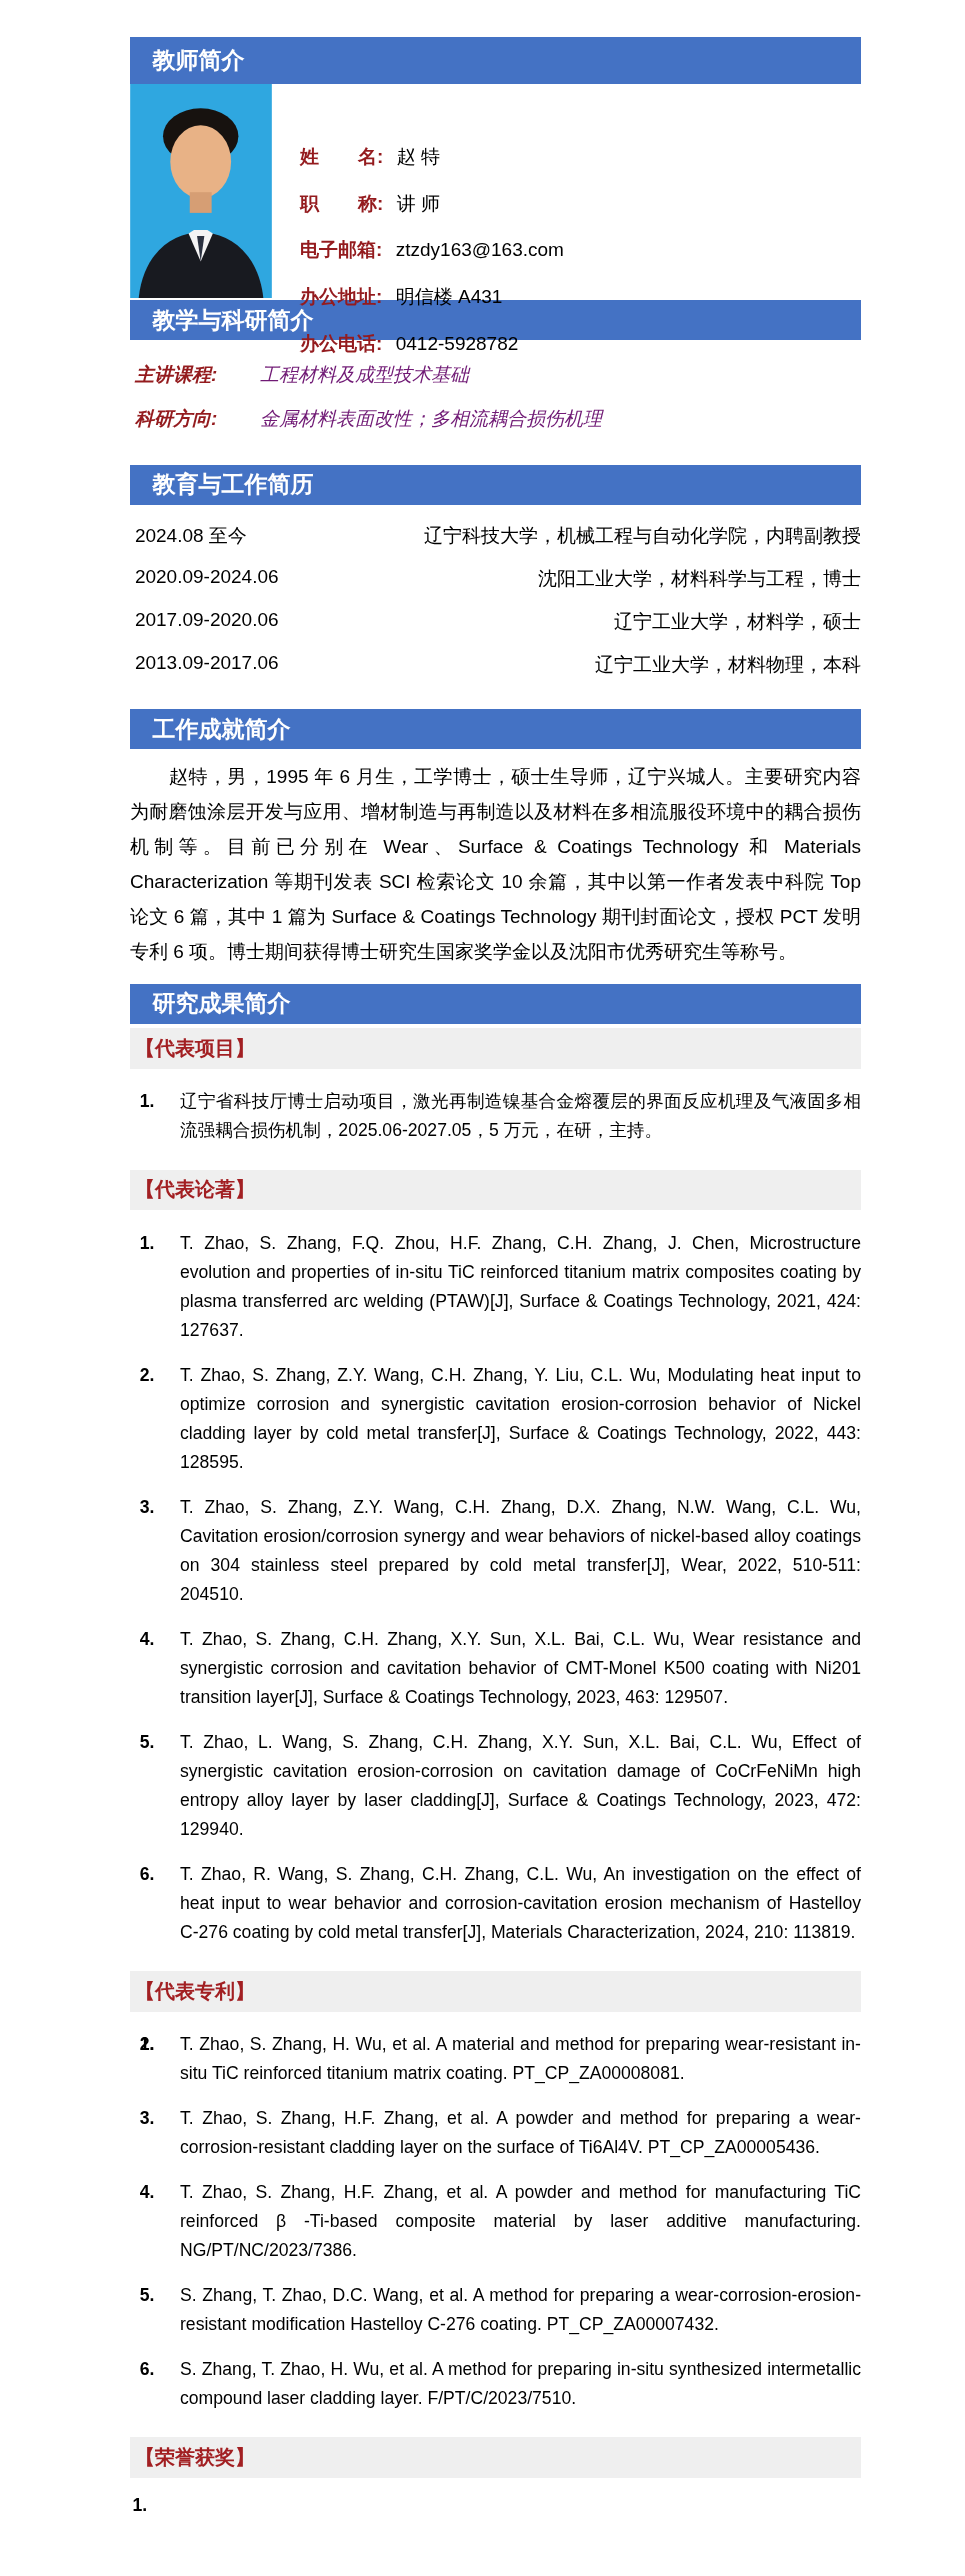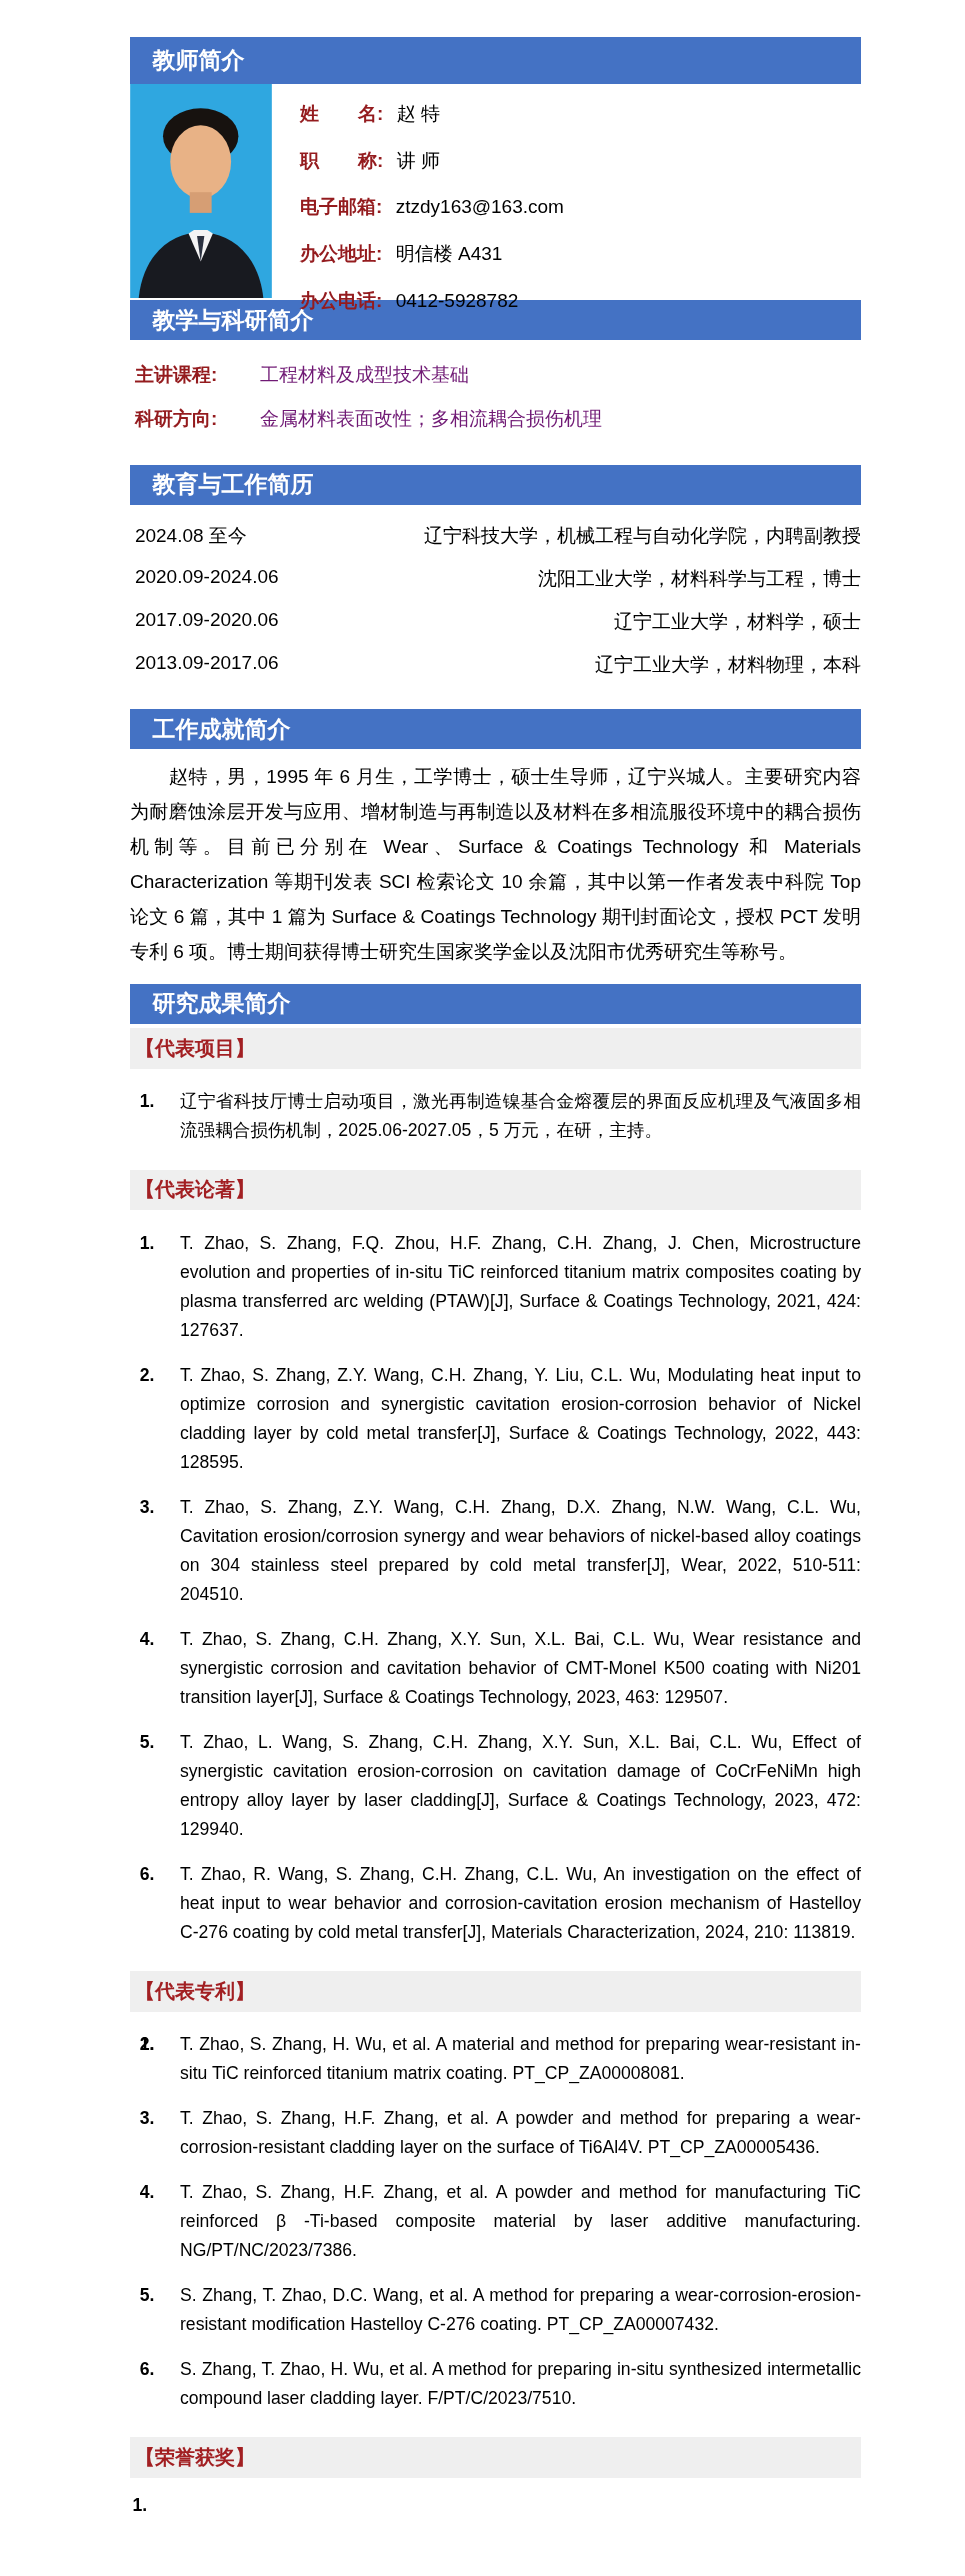--- a/index.html
+++ b/index.html
@@ -5,28 +5,28 @@
   html,body{margin:0;padding:0;background:#ffffff;}
   body{width:966px;min-height:2576px;font-family:"Liberation Sans","DejaVu Sans",sans-serif;color:#000;}
   .page{width:731px;margin:37px 0 0 130px;}
   .band{background:#4472C4;color:#fff;font-weight:700;font-size:23px;height:40px;display:flex;align-items:center;padding-left:22.5px;box-sizing:border-box;margin-top:6px;}
   .band.first{height:47px;margin-top:16px;}
   .band.tight{margin-top:2.4px;}
   
   .profile{display:flex;height:214px;}
   .photo{width:142px;height:214px;flex:0 0 142px;}
   .photo svg{display:block;}
-  .info{margin-left:28px;padding-top:17px;}
+  .info{margin-left:28px;padding-top:17px;margin-top:43px;}
   .f{margin-bottom:20.7px;font-size:19px;white-space:nowrap;}
   .flabel{color:#941B1E;font-weight:700;display:inline-block;}
   .flabel.wide{width:77px;text-align:justify;text-align-last:justify;}
   .colon{color:#941B1E;font-weight:700;margin-right:13.4px;}
   
   .teach{padding:12px 0 8.5px 4.9px;}
-  .trow{margin:9.7px 0 18px;font-size:19px;display:flex;}
+  .trow{margin:9.7px 0 18px;font-size:19px;display:flex;font-style:italic;}
   .tlabel{color:#941B1E;font-weight:700;width:125px;flex:0 0 125px;}
   .tvalue{color:#701a75;}
   
   .edu{padding:9.7px 0 8.5px 4.9px;}
   .erow{margin:8.5px 0 17px;font-size:19px;display:flex;justify-content:space-between;}
   .eperiod{width:157px;flex:0 0 157px;}
   
   .para{font-size:19px;line-height:35px;text-align:justify;text-indent:39px;margin:9.7px 0 14.6px;}
   
   .sub{background:#EFEFEF;color:#A21F22;font-weight:700;font-size:20px;padding:6.7px 0 6.7px 4.9px;margin-top:4.9px;}

